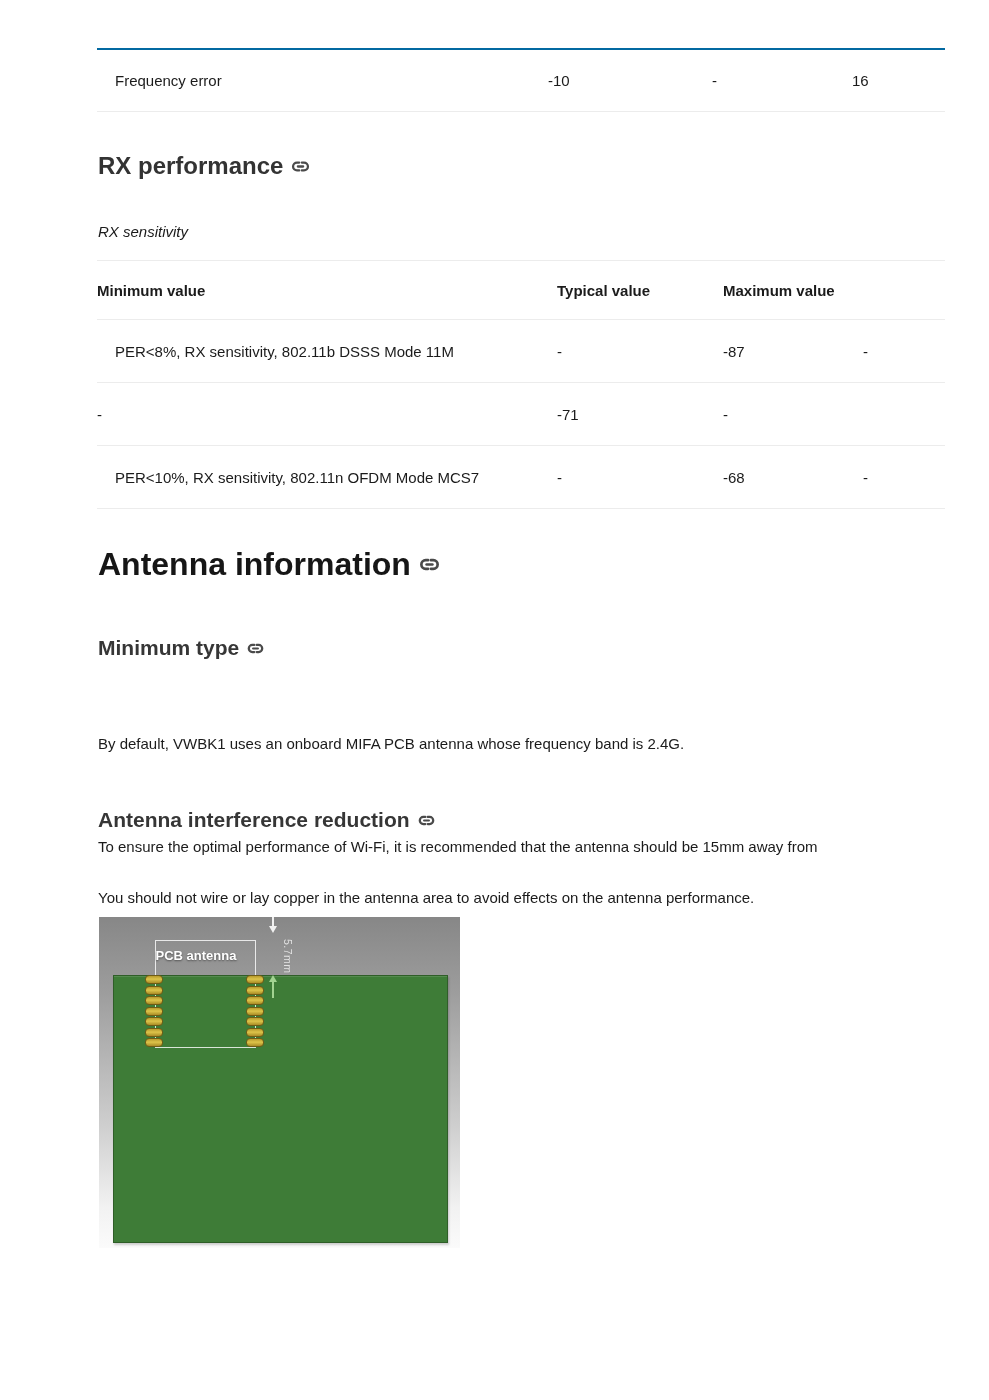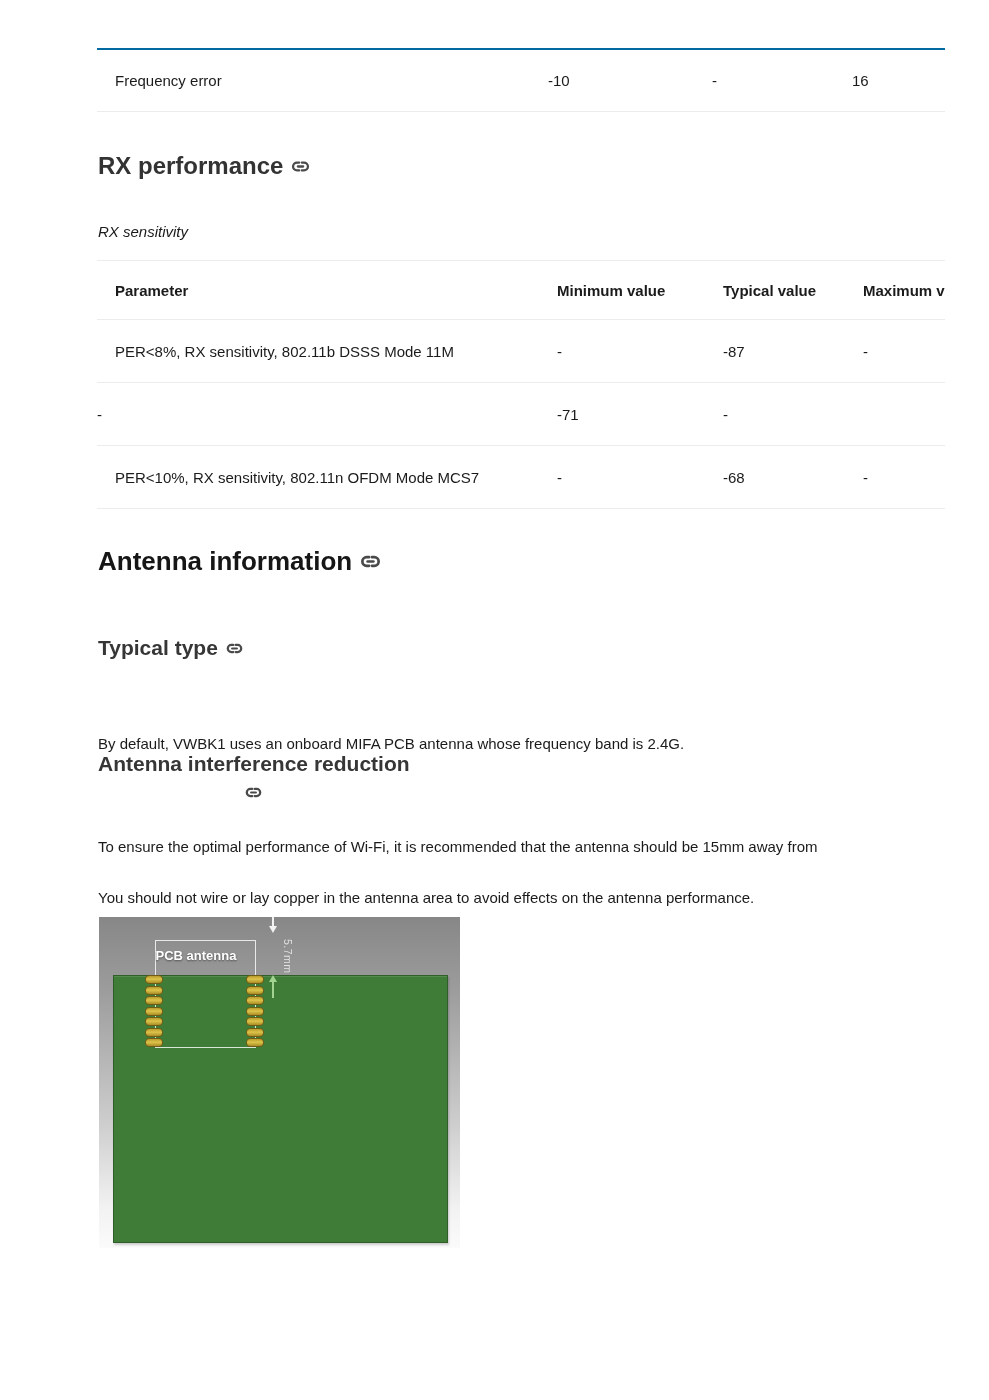--- a/index.html
+++ b/index.html
@@ -15,21 +15,21 @@
   .freq-grid{grid-template-columns:451px 164px 140px 93px;height:61px;
              border-top:2px solid #0369a1;border-bottom:1px solid #ececec;}
   .rx-inner{width:916px;}
   .rx-grid{grid-template-columns:460px 166px 140px 150px;}
   .rx-head{height:58px;font-weight:700;border-top:1px solid #ececec;border-bottom:1px solid #ececec;}
   .rx-r{height:62px;border-bottom:1px solid #ececec;}
   .c1{padding-left:18px;}
 
   
   .hding{display:inline-flex;align-items:center;gap:7px;white-space:nowrap;}
-  .h1t{font-size:26px;font-weight:700;color:#161616;}
+  .h1t{font-size:32px;font-weight:700;color:#161616;}
   .h2t{font-size:24px;font-weight:600;color:#333333;}
   .h3t{font-size:21px;font-weight:600;color:#363636;}
   .linkicon{color:#4a4a4a;display:inline-flex;cursor:pointer;}
   .para{font-size:15px;line-height:20px;white-space:nowrap;}
 
   
   .pcb-fig{left:99px;top:917px;width:361px;height:331px;
     background:linear-gradient(180deg,#878787 0%,#9c9c9c 22%,#cdcdcd 62%,#f2f2f2 88%,#fbfbfb 100%);}
   .pcb-board{left:14px;top:58px;width:335px;height:268px;background:#3e7c37;
     border:1px solid rgba(35,70,30,.55);box-sizing:border-box;
@@ -70,21 +70,20 @@
         <line x1="9" y1="12" x2="15" y2="12"></line>
       </svg>
     </span>
   </div>
 
   <p class="abs para" style="left:98px;top:207px;font-style:italic;">RX sensitivity</p>
 
   <div class="abs tbl" style="top:260px;">
     <div class="rx-inner">
       <div class="t-row rx-grid rx-head">
-        <div class="c1">Parameter</div>
         <div>Minimum value</div>
         <div>Typical value</div>
         <div>Maximum value</div>
       </div>
       <div class="t-row rx-grid rx-r">
         <div class="c1">PER&lt;8%, RX sensitivity, 802.11b DSSS Mode 11M</div>
         <div>-</div>
         <div>-87</div>
         <div>-</div>
       </div>
@@ -107,33 +106,33 @@
     <span class="linkicon">
       <svg width="23" height="23" viewBox="0 0 24 24" fill="none" stroke="currentColor" stroke-width="2.8" stroke-linecap="round">
         <path d="M10.5 7.5 H8 a4.5 4.5 0 0 0 0 9 h2.5"></path>
         <path d="M13.5 7.5 H16 a4.5 4.5 0 0 1 0 9 h-2.5"></path>
         <line x1="9" y1="12" x2="15" y2="12"></line>
       </svg>
     </span>
   </div>
 
   <div class="abs hding" style="left:98px;top:636px;">
-    <span class="h3t">Typical type</span>
+    <span class="h3t">Minimum type</span>
     <span class="linkicon">
       <svg width="19" height="19" viewBox="0 0 24 24" fill="none" stroke="currentColor" stroke-width="2.8" stroke-linecap="round">
         <path d="M10.5 7.5 H8 a4.5 4.5 0 0 0 0 9 h2.5"></path>
         <path d="M13.5 7.5 H16 a4.5 4.5 0 0 1 0 9 h-2.5"></path>
         <line x1="9" y1="12" x2="15" y2="12"></line>
       </svg>
     </span>
   </div>
 
   <p class="abs para" style="left:98px;top:694px;margin-top:40px;">By default, VWBK1 uses an onboard MIFA PCB antenna whose frequency band is 2.4G.</p>
 
-  <div class="abs hding" style="left:98px;top:752px;flex-direction:column;">
+  <div class="abs hding" style="left:98px;top:808px;">
     <span class="h3t">Antenna interference reduction</span>
     <span class="linkicon">
       <svg width="19" height="19" viewBox="0 0 24 24" fill="none" stroke="currentColor" stroke-width="2.8" stroke-linecap="round">
         <path d="M10.5 7.5 H8 a4.5 4.5 0 0 0 0 9 h2.5"></path>
         <path d="M13.5 7.5 H16 a4.5 4.5 0 0 1 0 9 h-2.5"></path>
         <line x1="9" y1="12" x2="15" y2="12"></line>
       </svg>
     </span>
   </div>
 

